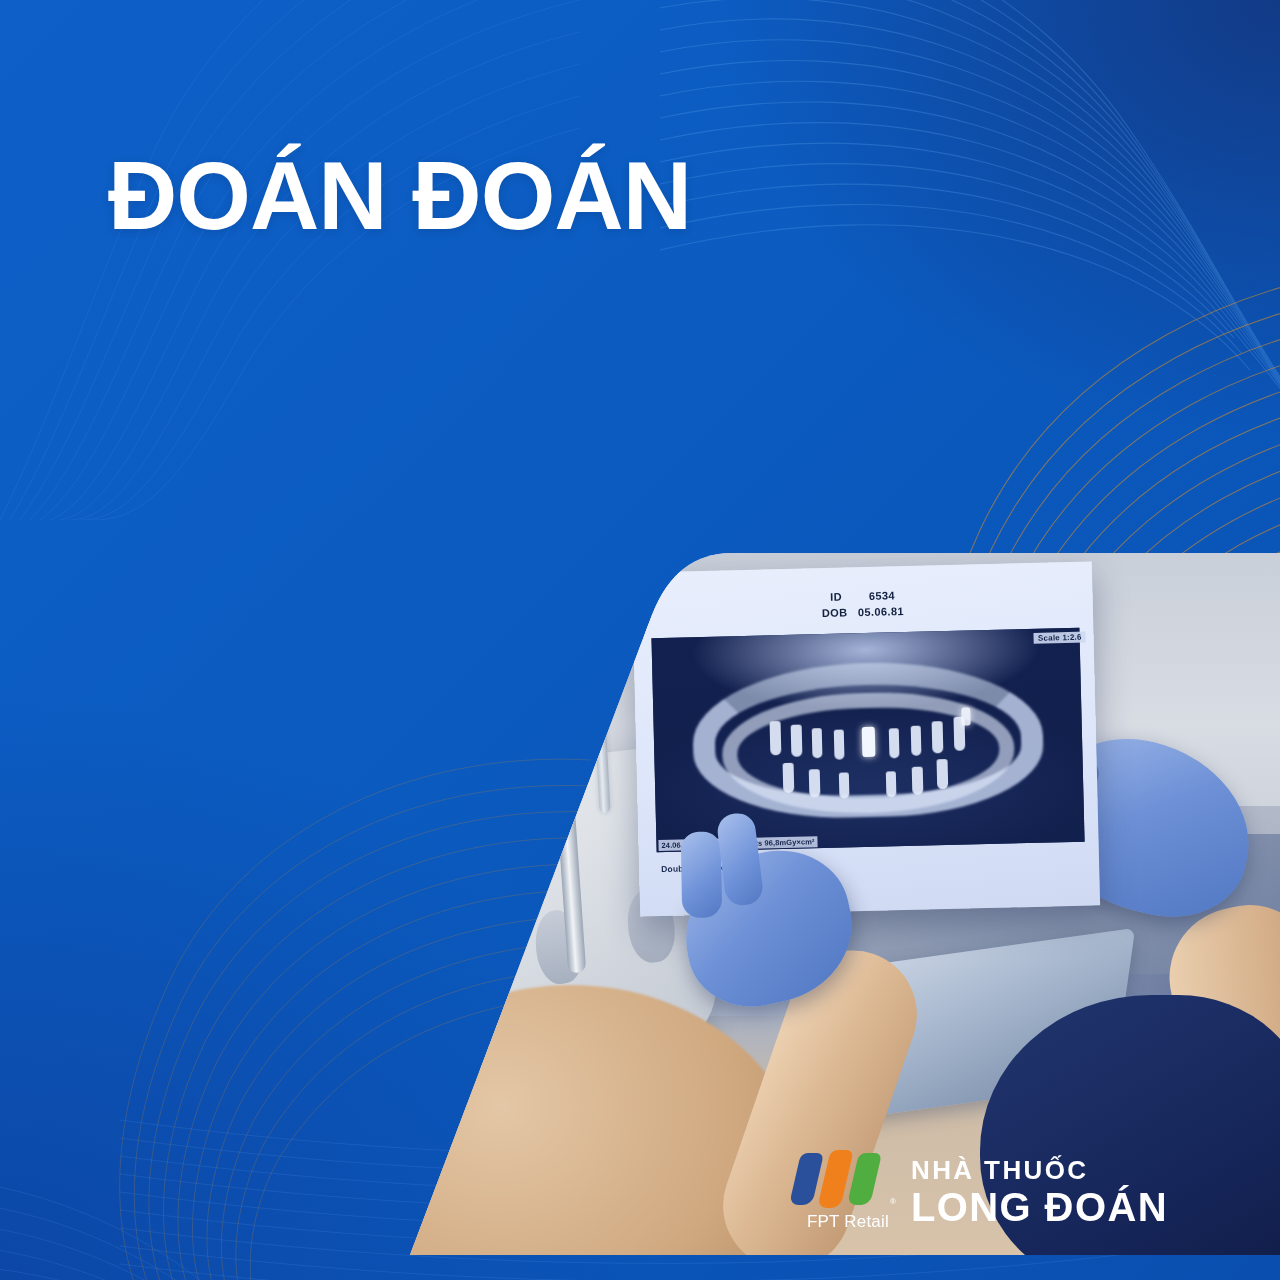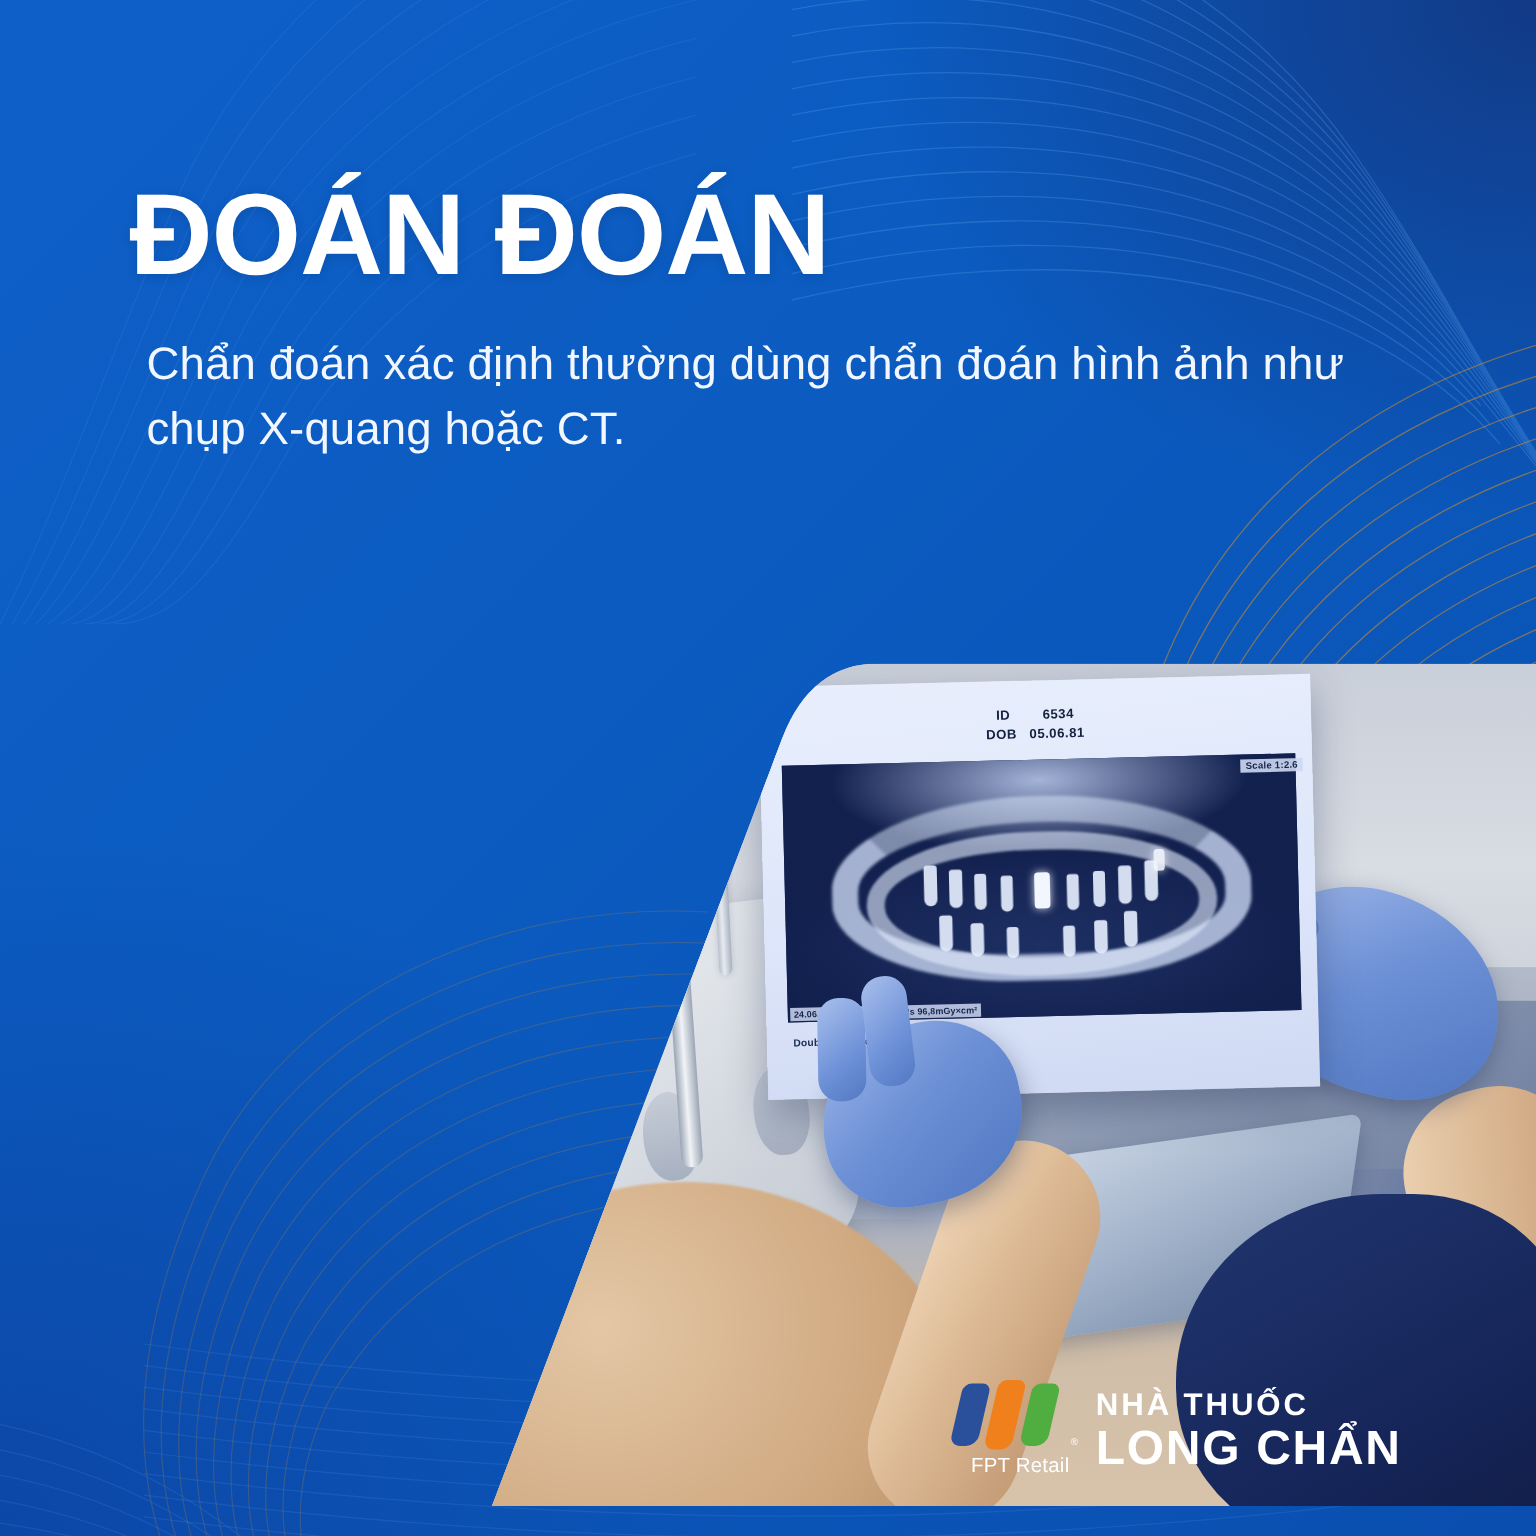--- a/index.html
+++ b/index.html
@@ -305,21 +305,20 @@
         <path d="M0,120 C230,150 490,164 740,150 C950,138 1100,118 1180,96"></path>
         <path d="M0,138 C232,168 494,182 744,168 C954,156 1104,136 1180,114"></path>
         <path d="M0,156 C234,186 498,200 748,186 C958,174 1108,154 1180,132"></path>
         <path d="M0,174 C236,204 502,218 752,204"></path>
       </g>
     </svg>
   </div>
 
   <div class="headline">
     <div class="title">ĐOÁN ĐOÁN</div>
-    <div class="subtitle">Chẩn đoán xác định thường dùng chẩn đoán hình ảnh như chụp X-quang hoặc CT.</div>
   </div>
 
   <div class="photo-wrap">
     <div class="photo">
 
       <div class="bg-wall"></div>
       <div class="bg-counter"></div>
       <div class="bg-floor"></div>
 
       <div class="tray">
@@ -402,17 +401,17 @@
       <div class="fpt-bars">
         <div class="bar b1"></div>
         <div class="bar b2"></div>
         <div class="bar b3"></div>
         <div class="reg">®</div>
       </div>
       <div class="fpt-label">FPT Retail</div>
     </div>
     <div class="logo-text">
       <div class="lt-1">NHÀ THUỐC</div>
-      <div class="lt-2">LONG CHẨN</div>
+      <div class="lt-2">LONG ĐOÁN</div>
     </div>
   </div>
 
 </div>
 
 </body></html>

